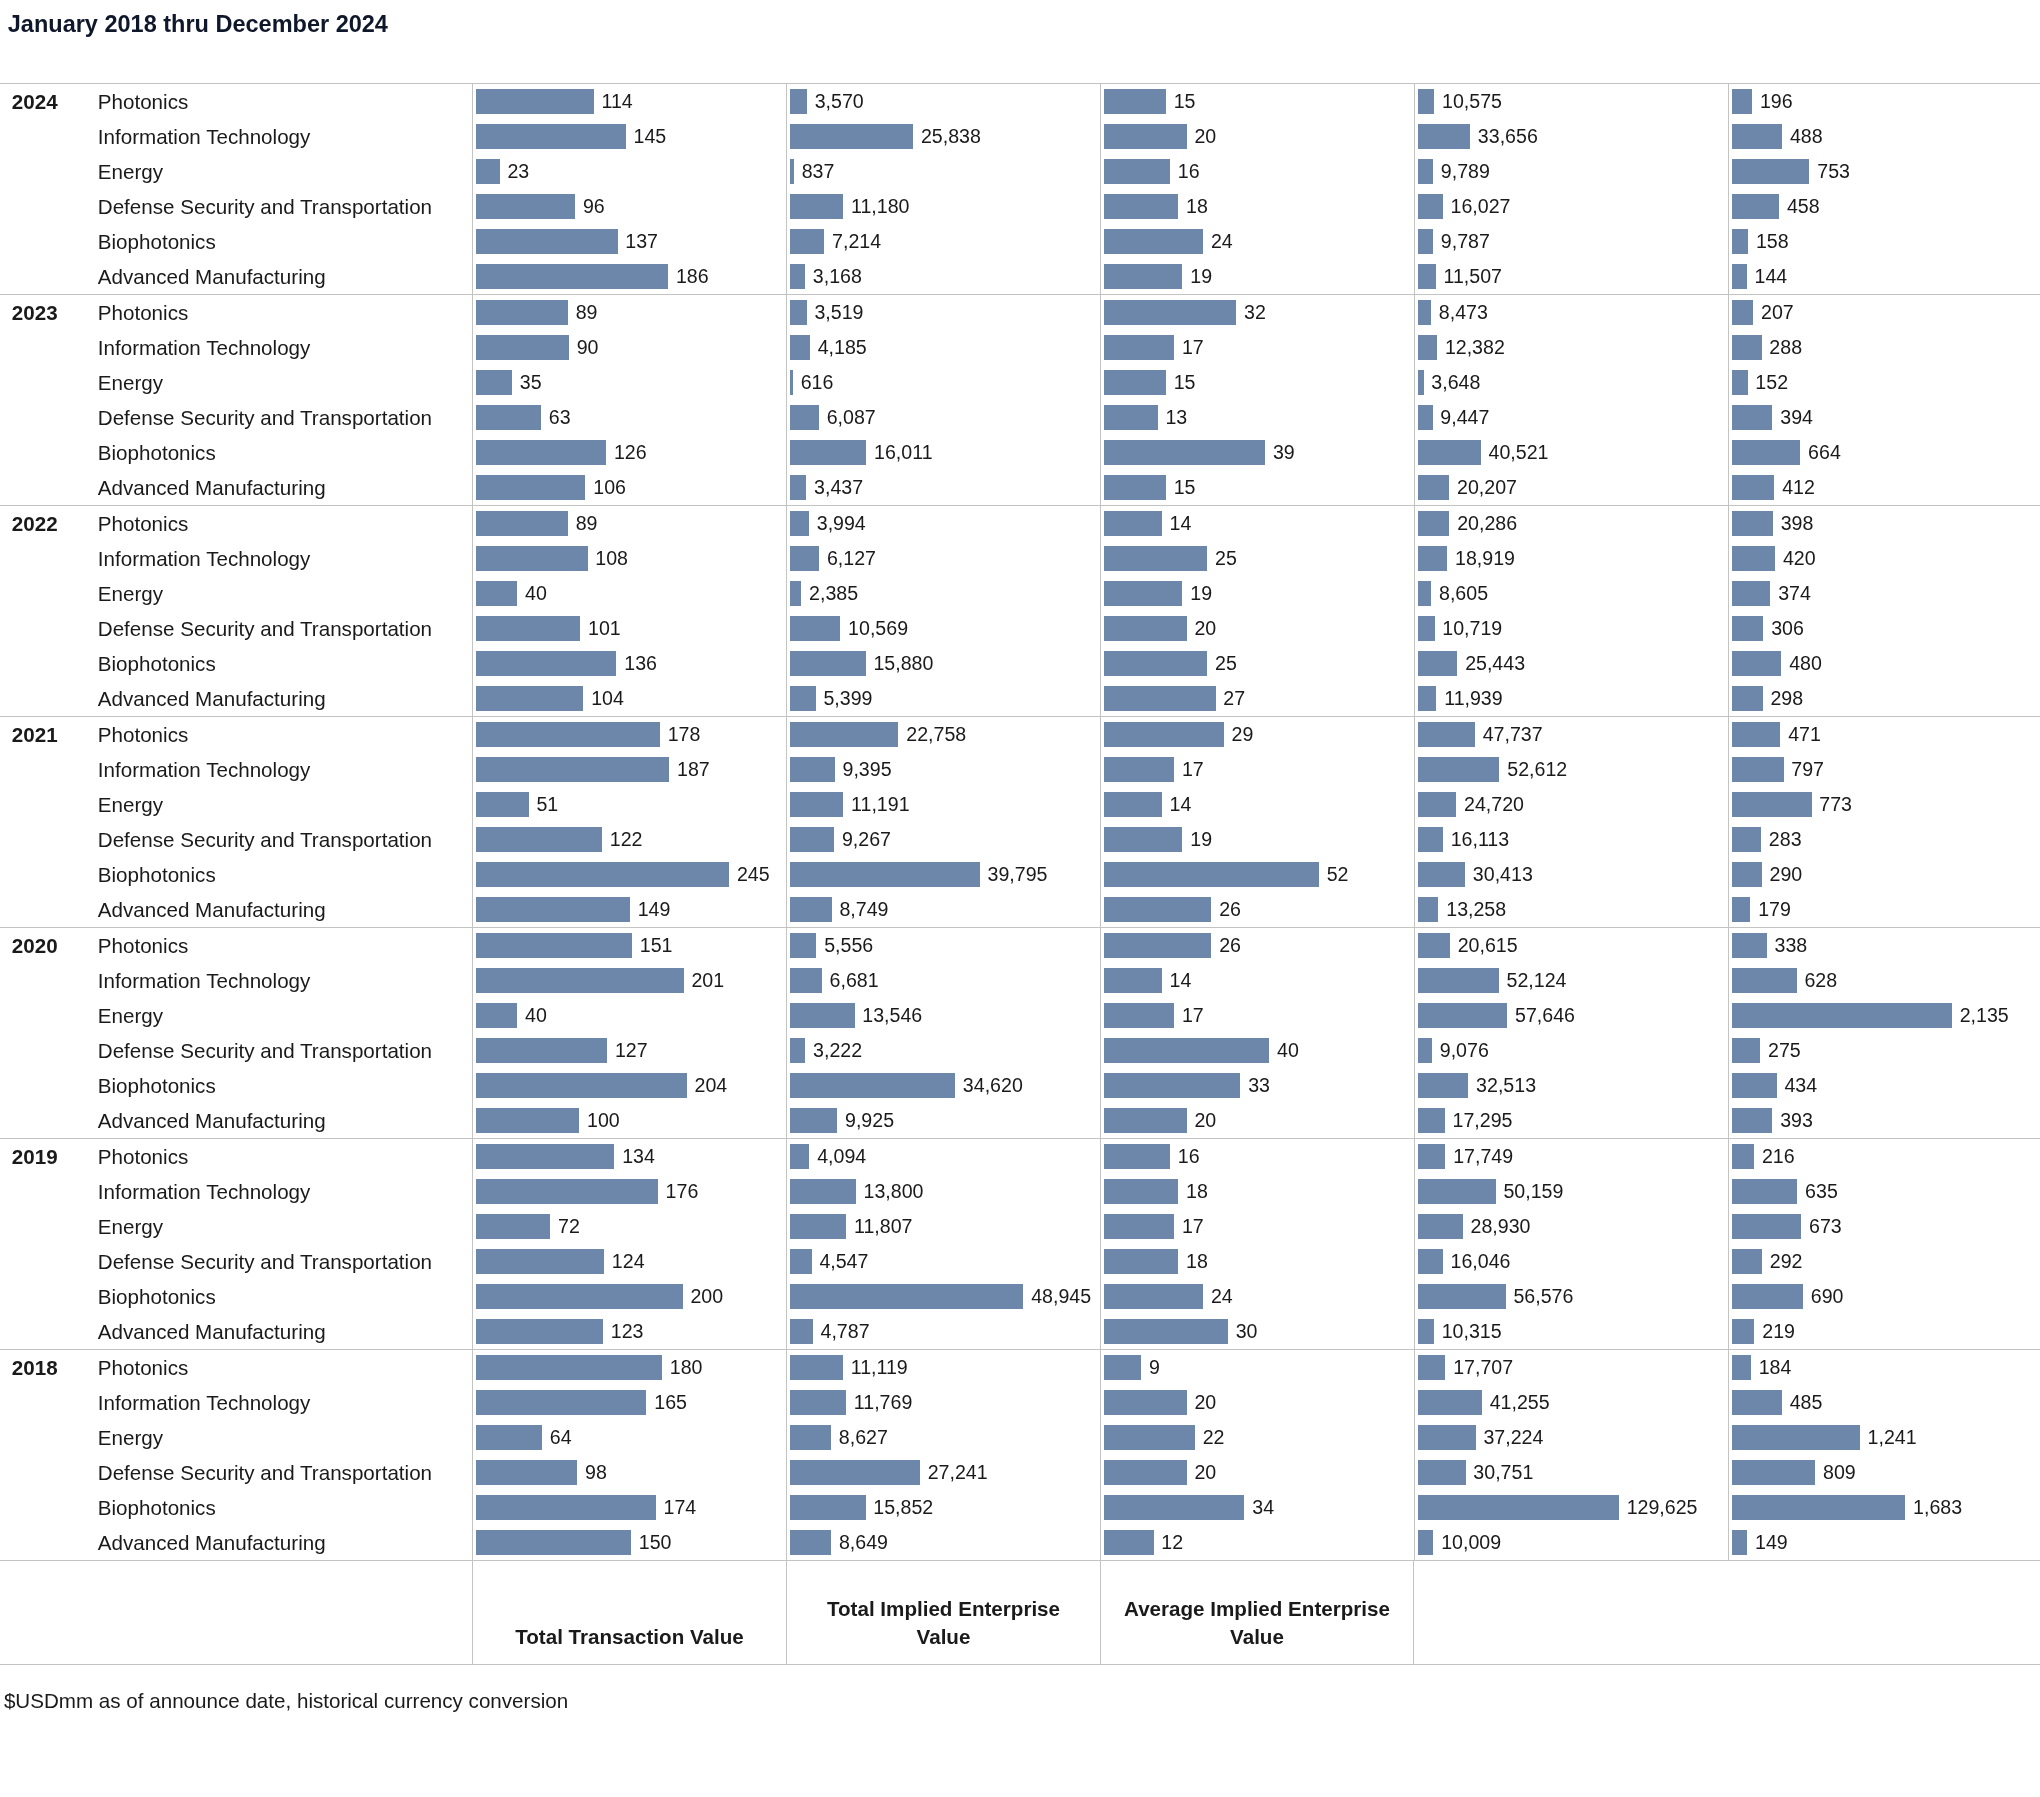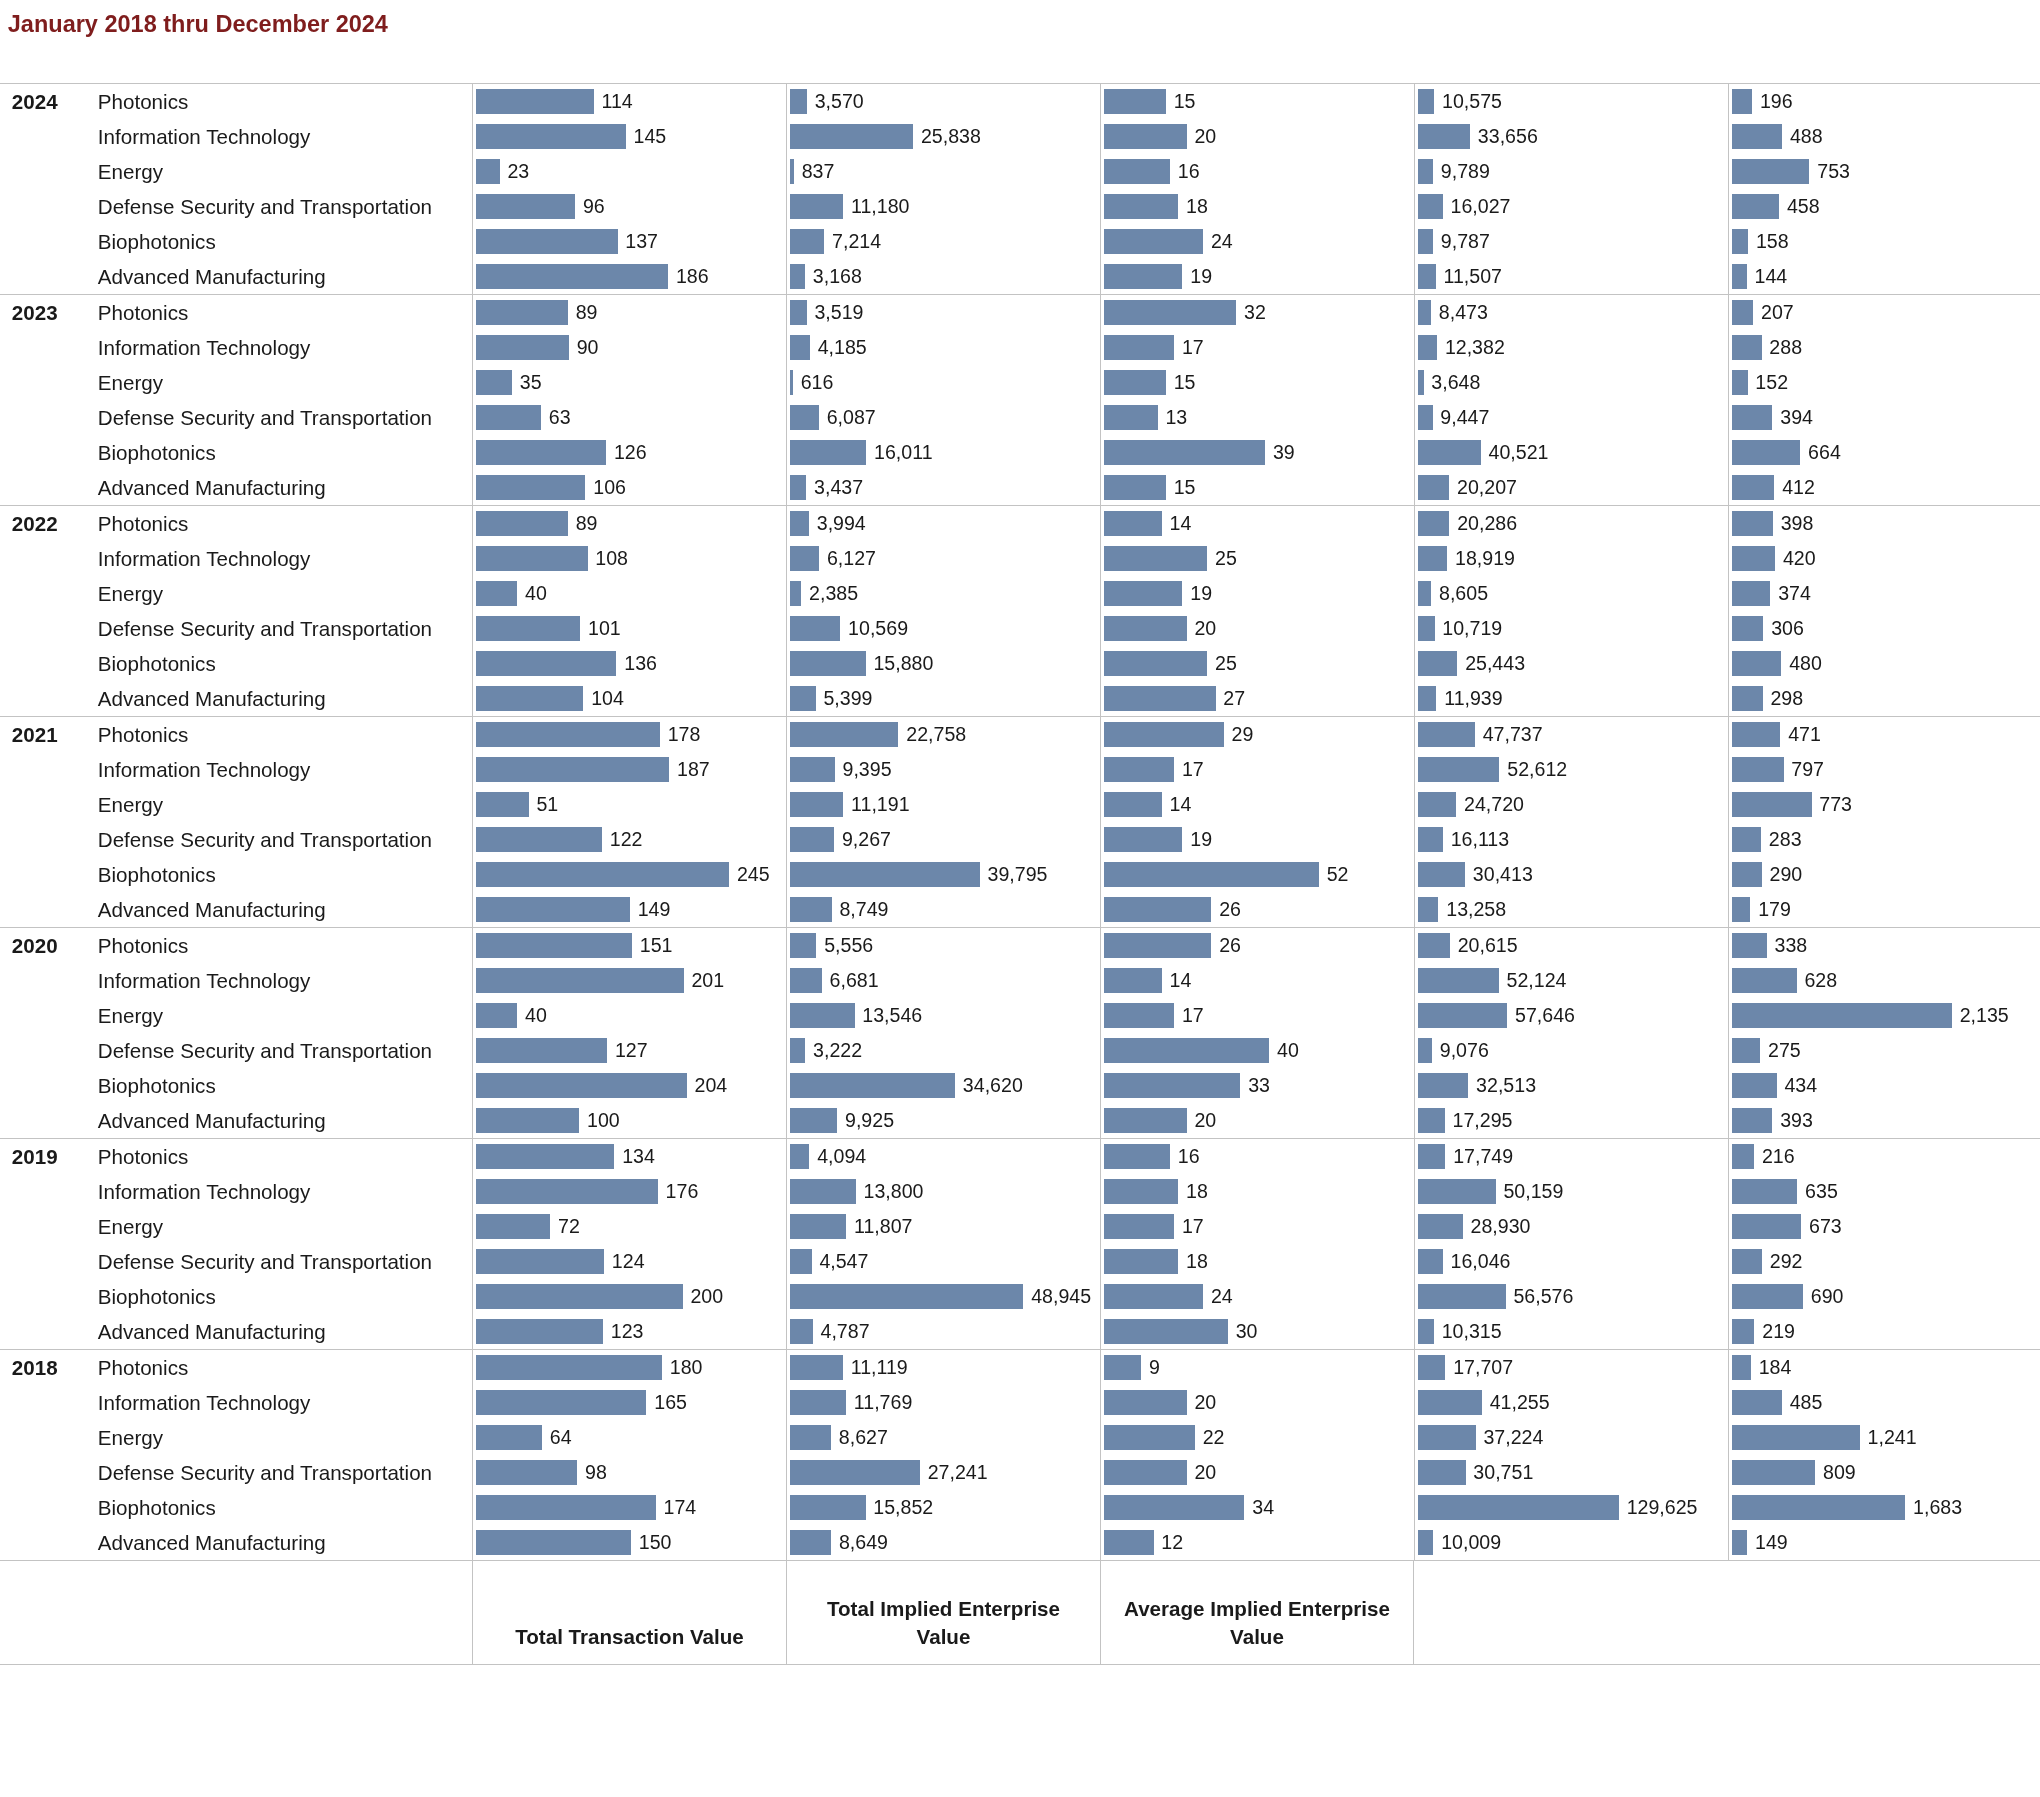--- a/index.html
+++ b/index.html
@@ -2,21 +2,21 @@
 <html><head>
 <meta charset="utf-8">
 <style>
   * { box-sizing: border-box; }
   html, body { margin: 0; padding: 0; background: #ffffff; }
   body { font-family: "Liberation Sans", sans-serif; color: #1a1a1a; }
   .page { width: 2041px; height: 1798px; overflow: hidden; position: relative; background: #fff; }
 
   .title-area { height: 83px; padding: 5.9px 0 0 7.8px; }
   .chart-title { font-size: 29px; font-weight: bold; color: #1e4878; line-height: 1.1; }
-  .chart-subtitle { font-size: 23.5px; font-weight: bold; color: #7f1d1d; line-height: 1.2; margin-top: 3.9px; }
+  .chart-subtitle { font-size: 23.5px; font-weight: bold; color: #0f172a; line-height: 1.2; margin-top: 3.9px; }
 
   .chart-grid { width: 2041px; border-top: 1px solid #c3c3c3; }
   .year-block { border-bottom: 1px solid #c3c3c3; }
   .row { display: grid; grid-template-columns: 90px 382px 314px 314px 314px 314px 314px; height: 35px; align-items: center; }
   .year-cell { font-size: 20.6px; font-weight: bold; padding-left: 11.8px; align-self: center; }
   .sector-cell { font-size: 20.6px; padding-left: 7.8px; white-space: nowrap; overflow: hidden; }
   .panel-cell { border-left: 1px solid #c3c3c3; height: 100%; display: flex; align-items: center; padding-left: 2.9px; }
   .row .panel-cell:last-child { border-right: 1px solid #c3c3c3; }
   .bar { height: 24.5px; min-width: 2px; flex: 0 0 auto; }
   .bar-label { font-size: 19.6px; margin-left: 7.8px; white-space: nowrap; }
@@ -1072,15 +1072,16 @@
         <div class="header-cell">
           <div class="hdr-label">Total Implied Enterprise Value</div>
         </div>
         <div class="header-cell">
           <div class="hdr-label">Average Implied Enterprise Value</div>
         </div>
       </div>
     </div>
 
   <div class="footnotes">
+    <div class="footnote-1">$USDmm as of announce date, historical currency conversion</div>
   </div>
 </div>
 
 
 </body></html>

